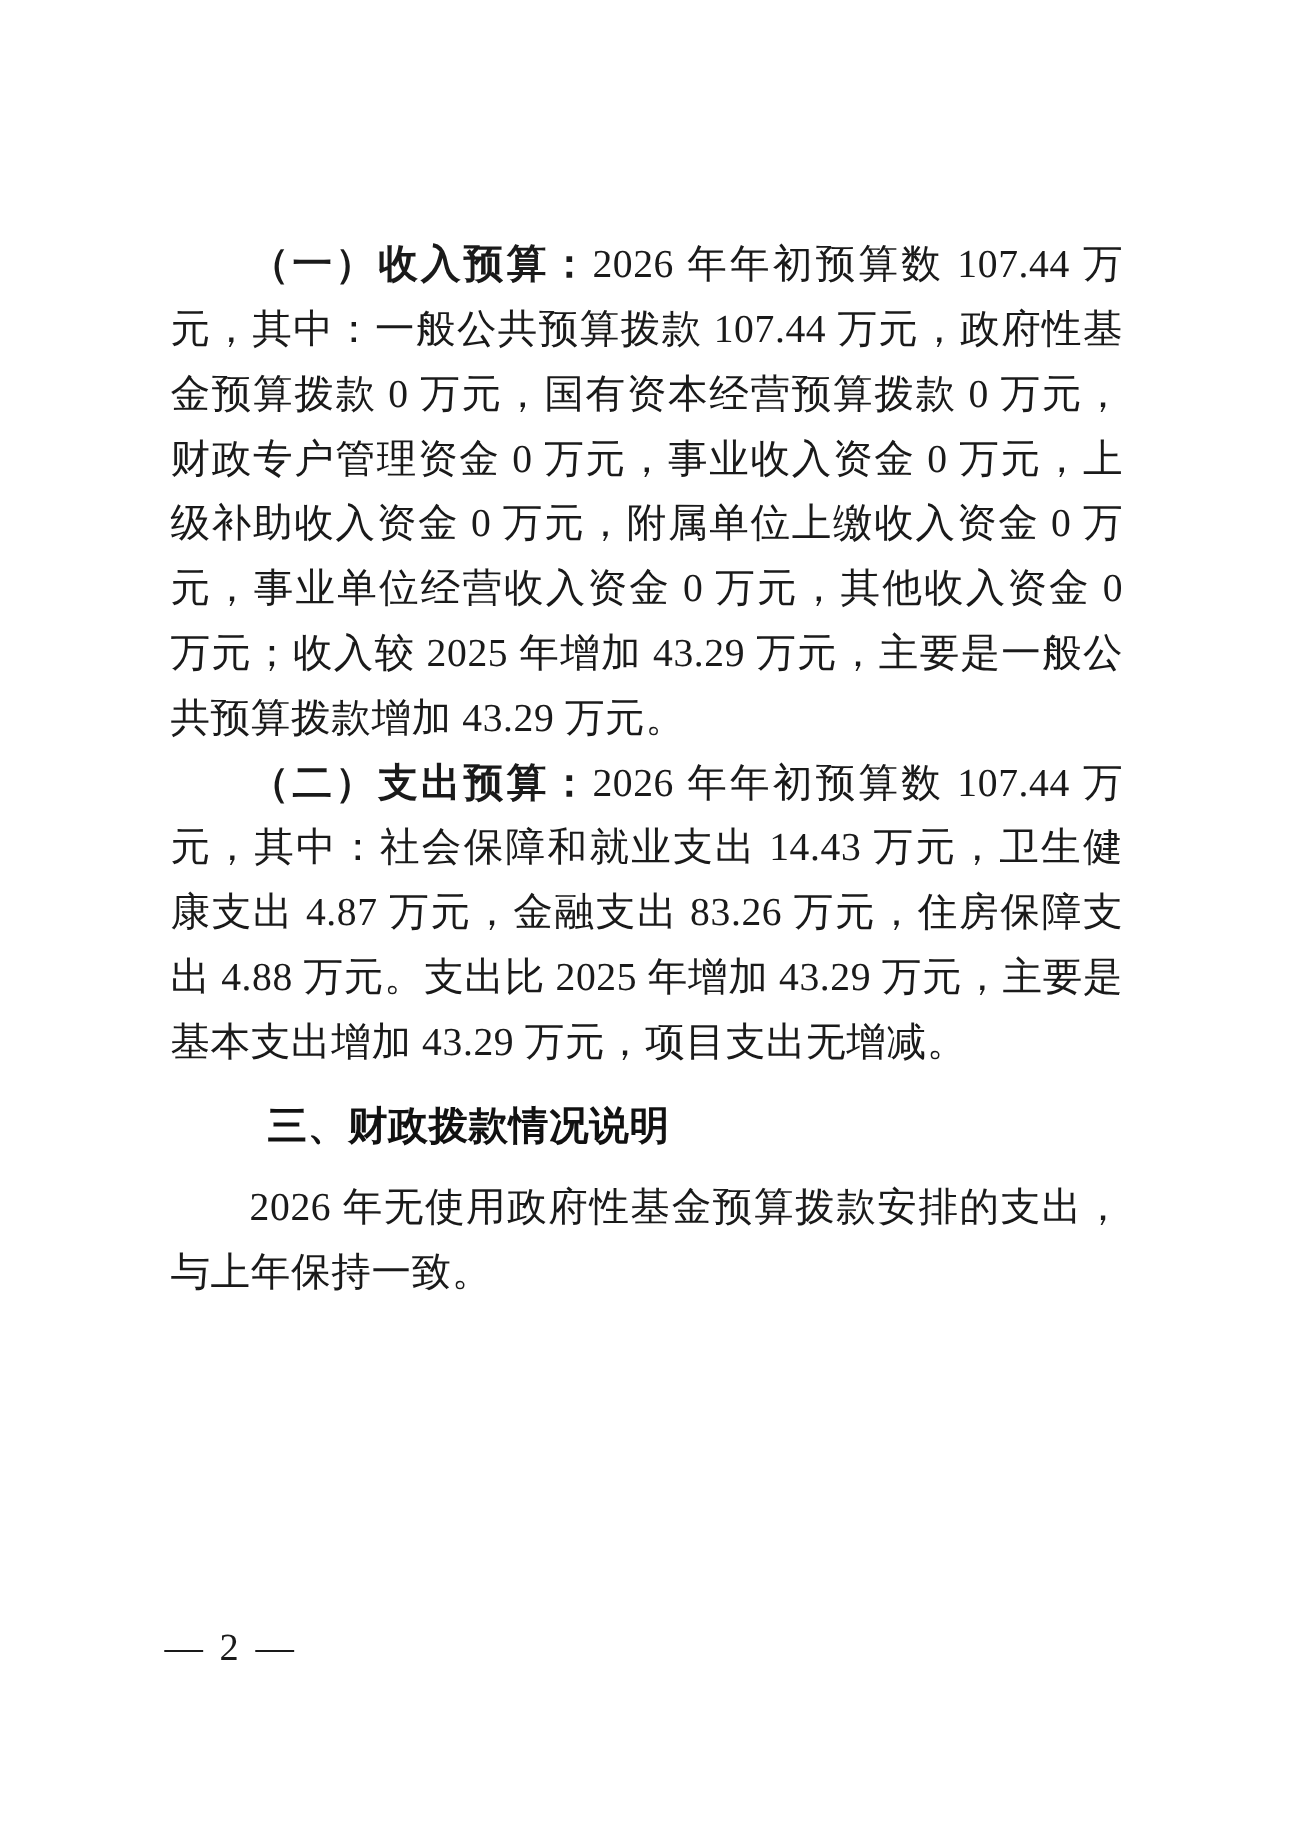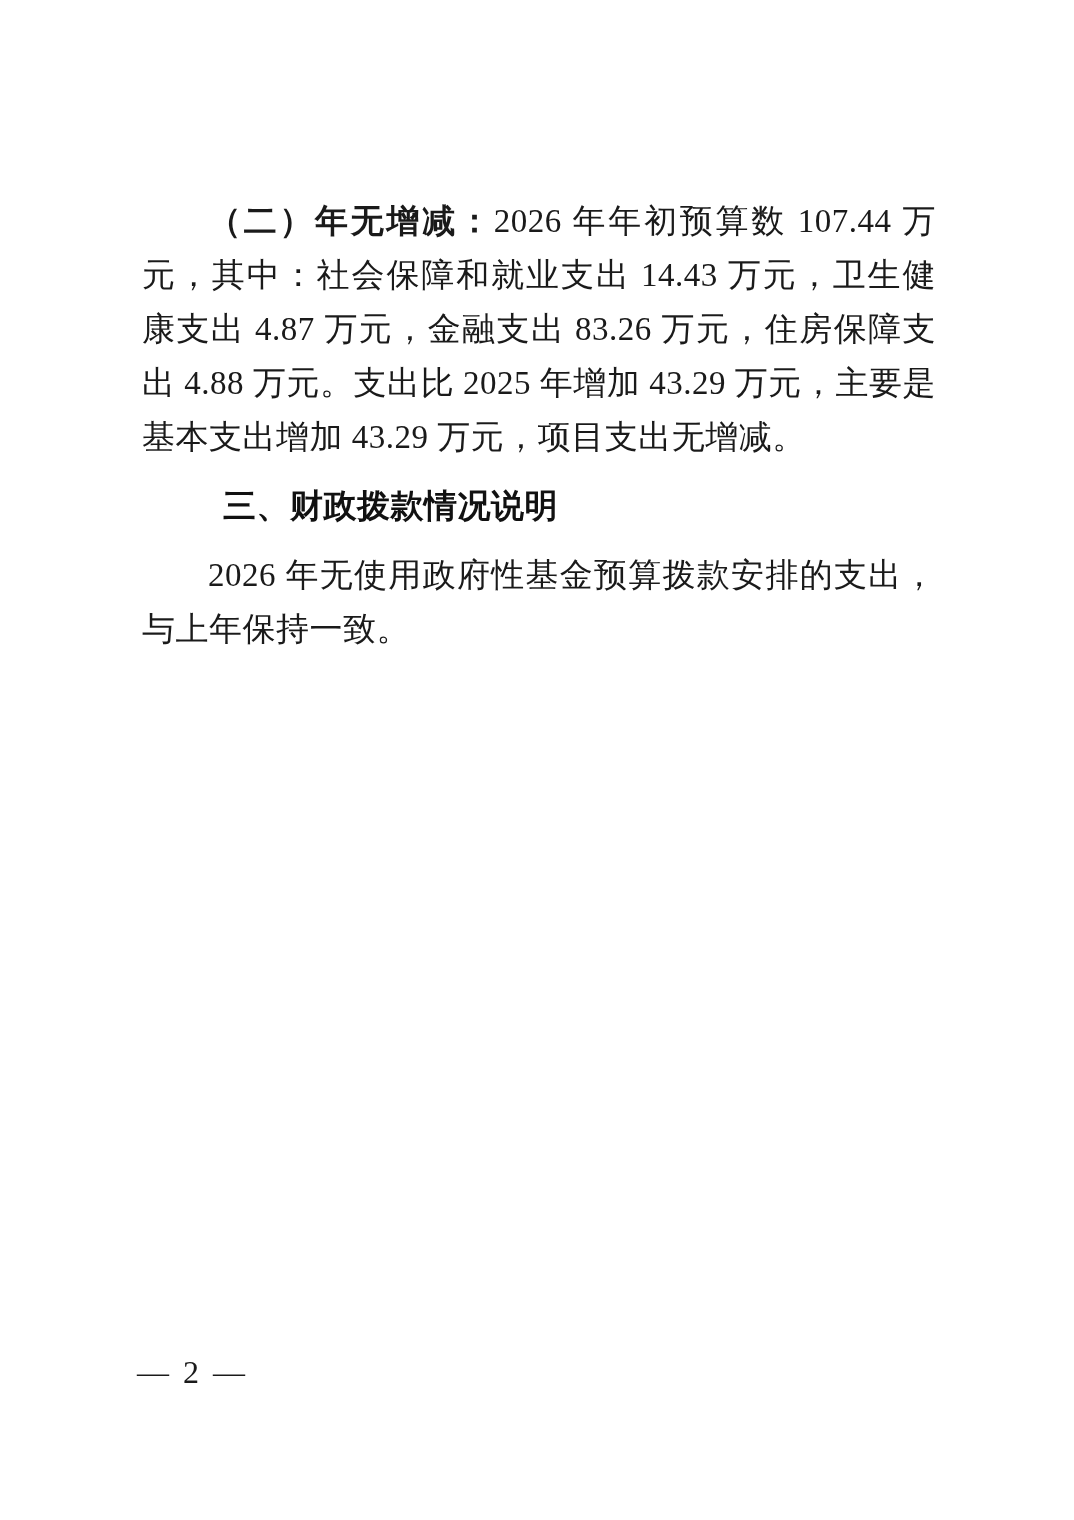--- a/index.html
+++ b/index.html
@@ -55,22 +55,23 @@
     color: #1a1a1a;
     letter-spacing: 3px;
   }
 </style>
 </head>
 <body>
 
 <div class="page">
   <div class="content">
 
+    <p class="para"><span class="lead">（一）收入预算：</span><span>2026 年年初预算数 107.44 万元，其中：一般公共预算拨款 107.44 万元，政府性基金预算拨款 0 万元，国有资本经营预算拨款 0 万元，财政专户管理资金 0 万元，事业收入资金 0 万元，上级补助收入资金 0 万元，附属单位上缴收入资金 0 万元，事业单位经营收入资金 0 万元，其他收入资金 0 万元；收入较 2025 年增加 43.29 万元，主要是一般公共预算拨款增加 43.29 万元。</span></p>
 
-    <p class="para"><span class="lead">（二）年无增减：</span><span>2026 年年初预算数 107.44 万元，其中：社会保障和就业支出 14.43 万元，卫生健康支出 4.87 万元，金融支出 83.26 万元，住房保障支出 4.88 万元。支出比 2025 年增加 43.29 万元，主要是基本支出增加 43.29 万元，项目支出无增减。</span></p>
+    <p class="para"><span class="lead">（二）支出预算：</span><span>2026 年年初预算数 107.44 万元，其中：社会保障和就业支出 14.43 万元，卫生健康支出 4.87 万元，金融支出 83.26 万元，住房保障支出 4.88 万元。支出比 2025 年增加 43.29 万元，主要是基本支出增加 43.29 万元，项目支出无增减。</span></p>
 
     <h2 class="heading">三、财政拨款情况说明</h2>
 
 
     <p class="para">2026 年无使用政府性基金预算拨款安排的支出，与上年保持一致。</p>
 
   </div>
 
   <div class="footer">— 2 —</div>
 </div>

